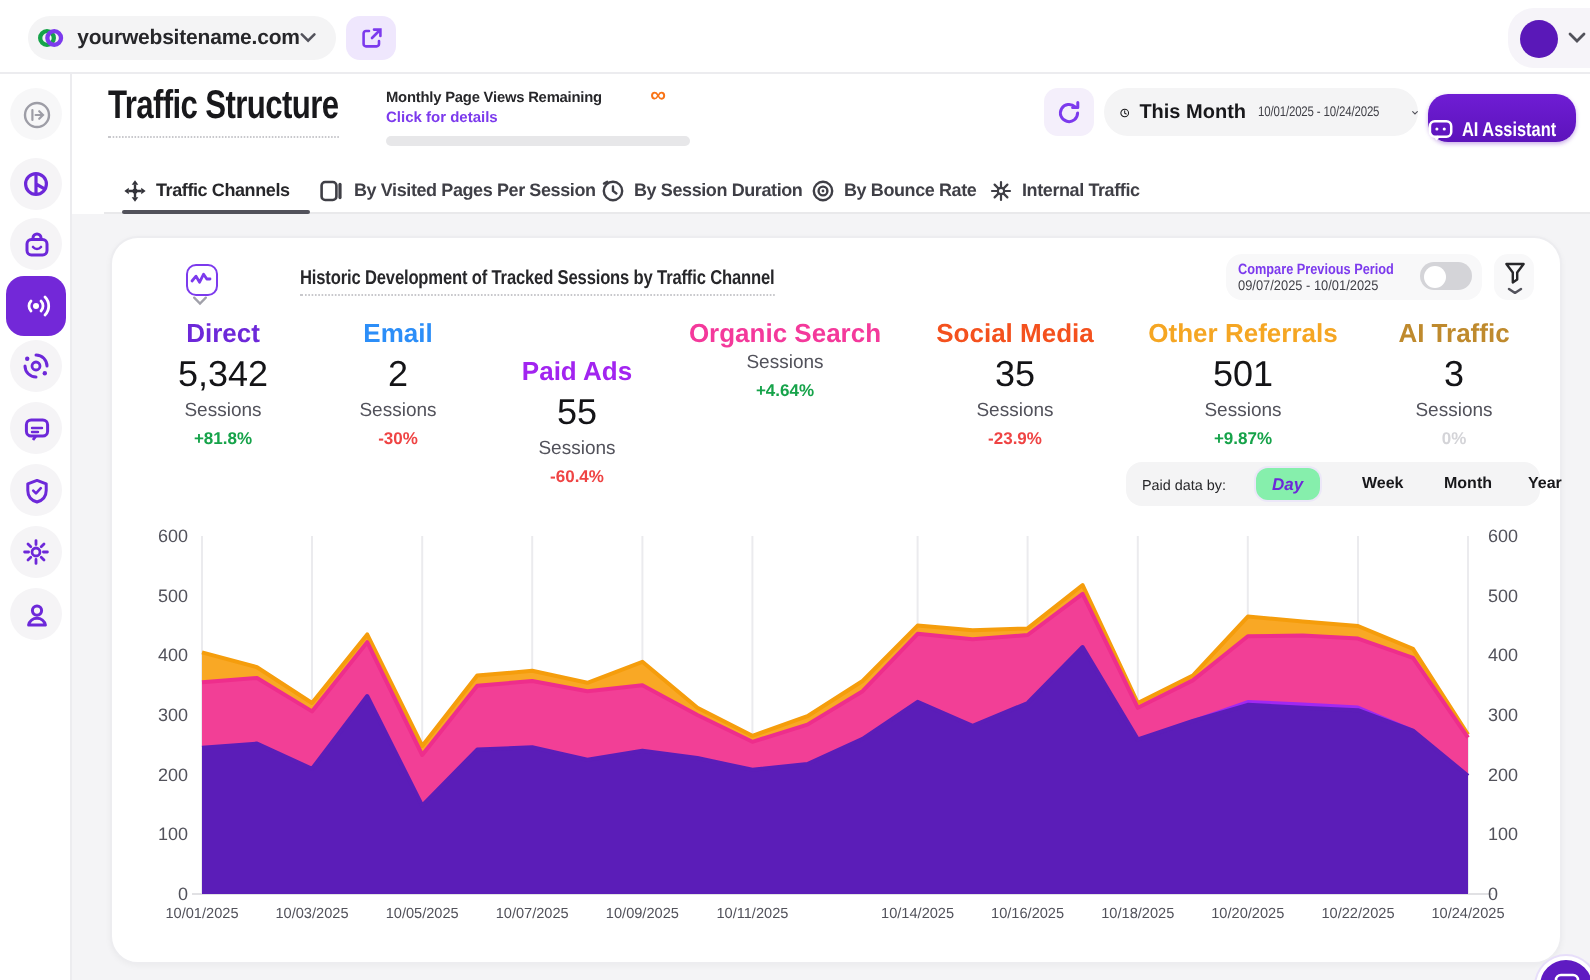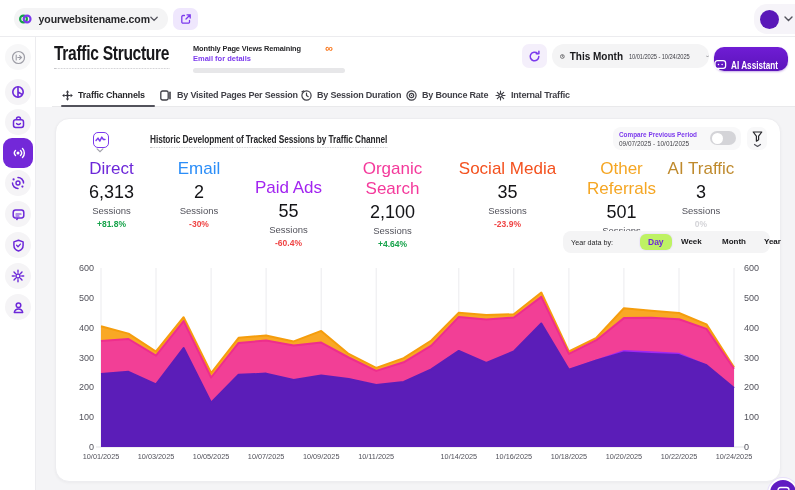--- a/index.html
+++ b/index.html
@@ -43,30 +43,30 @@
 #chichev{position:absolute;left:40px;top:29px;}
 #ctitle{position:absolute;left:94px;top:15px;font-size:10px;font-weight:600;color:#27272a;letter-spacing:-0.1px;transform:scaleX(0.83);transform-origin:0 0;white-space:nowrap;border-bottom:1px dotted #c8c8cc;padding-bottom:2px;}
 #comparewrap{position:absolute;left:557px;top:8px;width:128px;height:23px;background:#f8f8f9;border-radius:8px;padding:3px 0 0 6px;}
 #comparewrap .c1{font-size:7.5px;font-weight:700;color:#7c3aed;transform:scaleX(0.85);transform-origin:0 0;white-space:nowrap;}
 #comparewrap .c2{font-size:7px;color:#3f3f46;margin-top:1px;transform:scaleX(0.92);transform-origin:0 0;white-space:nowrap;}
 #toggle{position:absolute;left:654px;top:12px;width:26px;height:14px;background:#d4d4d8;border-radius:7px;}
 #toggle::after{content:"";position:absolute;left:1.5px;top:1.5px;width:11px;height:11px;border-radius:50%;background:#fff;}
 #filterbtn{position:absolute;left:691px;top:8px;width:20px;height:23px;background:#f8f8f9;border-radius:7px;display:flex;align-items:center;justify-content:center;}
 
 .stat{position:absolute;top:40px;width:110px;text-align:center;}
-.stat .lb{font-size:17px;font-weight:400;}
+.stat .lb{font-size:13px;font-weight:700;}
 .stat .num{font-size:18px;font-weight:500;color:#141417;margin-top:3px;}
 .stat .ses{font-size:9.5px;color:#52525b;margin-top:2px;}
 .stat .pct{font-size:8.5px;font-weight:600;margin-top:3px;}
 .g{color:#16a34a;} .r{color:#ef4444;} .n{color:#d4d4d8;}
 
 #showby{position:absolute;left:507px;top:112px;width:207px;height:22px;background:#f4f4f5;border-radius:8px;font-size:8.5px;}
 #showby .lab{color:#27272a;font-weight:500;white-space:nowrap;font-size:7.2px;}
 #showby .opt{font-weight:600;color:#18181b;font-size:8px;margin-left:21px;}
-#showby .day{background:#bef264;color:#6d28d9;font-weight:700;border-radius:6px;padding:3px 8px;margin-left:20px;box-shadow:0 0 0 1px #ece7f8;}
+#showby .day{background:#86efac;color:#6d28d9;font-weight:700;border-radius:6px;padding:3px 8px;margin-left:8px;box-shadow:0 0 0 1px #ece7f8;font-style:italic;}
 
 #chat{position:absolute;left:768px;top:478px;width:30px;height:30px;border-radius:50%;background:#5f1bc2;border:2px solid #fff;box-shadow:0 0 0 1px #e7defa;display:flex;justify-content:center;z-index:9;}
 svg{display:block;}
 .gl{stroke:#ebebee;stroke-width:1;}
 .xl{font-size:7.3px;fill:#52525b;text-anchor:middle;}
 .yl{font-size:9px;fill:#52525b;}
 </style>
 </head>
 <body>
 
@@ -164,21 +164,21 @@
         <path d="M2.3 11.5a4.3 4.3 0 0 1 8.4 0z" fill="none" stroke="#6d28d9" stroke-width="1.5" stroke-linejoin="round"></path>
       </svg>
   </div>
 </div>
 
 <div id="hdr">
   <div id="title">Traffic Structure</div>
   <div id="mpv">
     <div class="l1">Monthly Page Views Remaining</div>
     <div class="inf">∞</div>
-    <div class="l2">Email for details</div>
+    <div class="l2">Click for details</div>
     <div class="bar"></div>
   </div>
   <div id="refreshbtn">
     <svg width="13" height="13" viewBox="0 0 13 13">
         <path d="M10.8 6.5a4.3 4.3 0 1 1-1.26-3.04" stroke="#7c3aed" stroke-width="1.5" fill="none" stroke-linecap="round"></path>
         <path d="M10.9 1.2v2.6H8.3" stroke="#7c3aed" stroke-width="1.5" fill="none" stroke-linecap="round" stroke-linejoin="round"></path>
       </svg>
   </div>
   <div id="monthpill">
     <svg width="11" height="11" viewBox="0 0 11 11" style="margin-left:8px;">
@@ -261,55 +261,54 @@
     </div>
     <div id="toggle"></div>
     <div id="filterbtn">
       <svg width="11" height="16" viewBox="0 0 11 16">
           <path d="M1.2 1h8.6L6.6 5.2v3.6l-2.2 1.4V5.2z" fill="none" stroke="#27272a" stroke-width="1.2" stroke-linejoin="round"></path>
           <path d="M2.5 13.5l3 2 3-2" stroke="#52525b" stroke-width="1.2" fill="none" stroke-linecap="round"></path>
         </svg>
     </div>
     <div class="stat" style="left:0.5px;">
         <div class="lb" style="color:#6d28d9;">Direct</div>
-        <div class="num">6,313</div>
+        <div class="num">5,342</div>
         <div class="ses">Sessions</div>
         <div class="pct g">+81.8%</div>
       </div>
     <div class="stat" style="left:88px;">
         <div class="lb" style="color:#2c8ef8;">Email</div>
         <div class="num">2</div>
         <div class="ses">Sessions</div>
         <div class="pct r">-30%</div>
       </div>
     <div class="stat" style="left:177.5px;">
         <div class="lb" style="color:#a224f0;margin-top:19px;">Paid Ads</div>
         <div class="num">55</div>
         <div class="ses">Sessions</div>
         <div class="pct r">-60.4%</div>
       </div>
     <div class="stat" style="left:281.5px;">
         <div class="lb" style="color:#f4399b;">Organic Search</div>
-        <div class="num">2,100</div>
         <div class="ses">Sessions</div>
         <div class="pct g">+4.64%</div>
       </div>
     <div class="stat" style="left:396.5px;">
         <div class="lb" style="color:#f4511e;">Social Media</div>
         <div class="num">35</div>
         <div class="ses">Sessions</div>
         <div class="pct r">-23.9%</div>
       </div>
     <div class="stat" style="left:510.5px;">
         <div class="lb" style="color:#f5a623;">Other Referrals</div>
         <div class="num">501</div>
         <div class="ses">Sessions</div>
         <div class="pct g">+9.87%</div>
       </div>
-    <div class="stat" style="left:590px;">
+    <div class="stat" style="left:616px;">
         <div class="lb" style="color:#bf8a2d;">AI Traffic</div>
         <div class="num">3</div>
         <div class="ses">Sessions</div>
         <div class="pct n">0%</div>
       </div>
     <svg id="chartsvg" style="position:absolute;left:0;top:137px;" width="726" height="226" viewBox="0 0 726 226">
       <line x1="45.0" y1="12" x2="45.0" y2="191" class="gl"></line>
       <line x1="100.0" y1="12" x2="100.0" y2="191" class="gl"></line>
       <line x1="155.1" y1="12" x2="155.1" y2="191" class="gl"></line>
       <line x1="210.1" y1="12" x2="210.1" y2="191" class="gl"></line>
@@ -350,21 +349,21 @@
       <text x="38" y="104.5" class="yl" text-anchor="end">300</text>
         <text x="688" y="104.5" class="yl">300</text>
       <text x="38" y="74.7" class="yl" text-anchor="end">400</text>
         <text x="688" y="74.7" class="yl">400</text>
       <text x="38" y="44.8" class="yl" text-anchor="end">500</text>
         <text x="688" y="44.8" class="yl">500</text>
       <text x="38" y="15.0" class="yl" text-anchor="end">600</text>
         <text x="688" y="15.0" class="yl">600</text>
     </svg>
     <div id="showby">
-      <span class="lab" style="position:absolute;left:8px;top:7px;">Year data by:</span>
+      <span class="lab" style="position:absolute;left:8px;top:7px;">Paid data by:</span>
       <span class="day" style="position:absolute;left:57px;top:2.5px;">Day</span>
       <span class="opt" style="position:absolute;left:97px;top:6px;">Week</span>
       <span class="opt" style="position:absolute;left:138px;top:6px;">Month</span>
       <span class="opt" style="position:absolute;left:180px;top:6px;">Year</span>
     </div>
   </div>
 </div>
 
 <div id="chat">
   <svg width="13" height="12" viewBox="0 0 13 12" style="margin-top:6px;">

